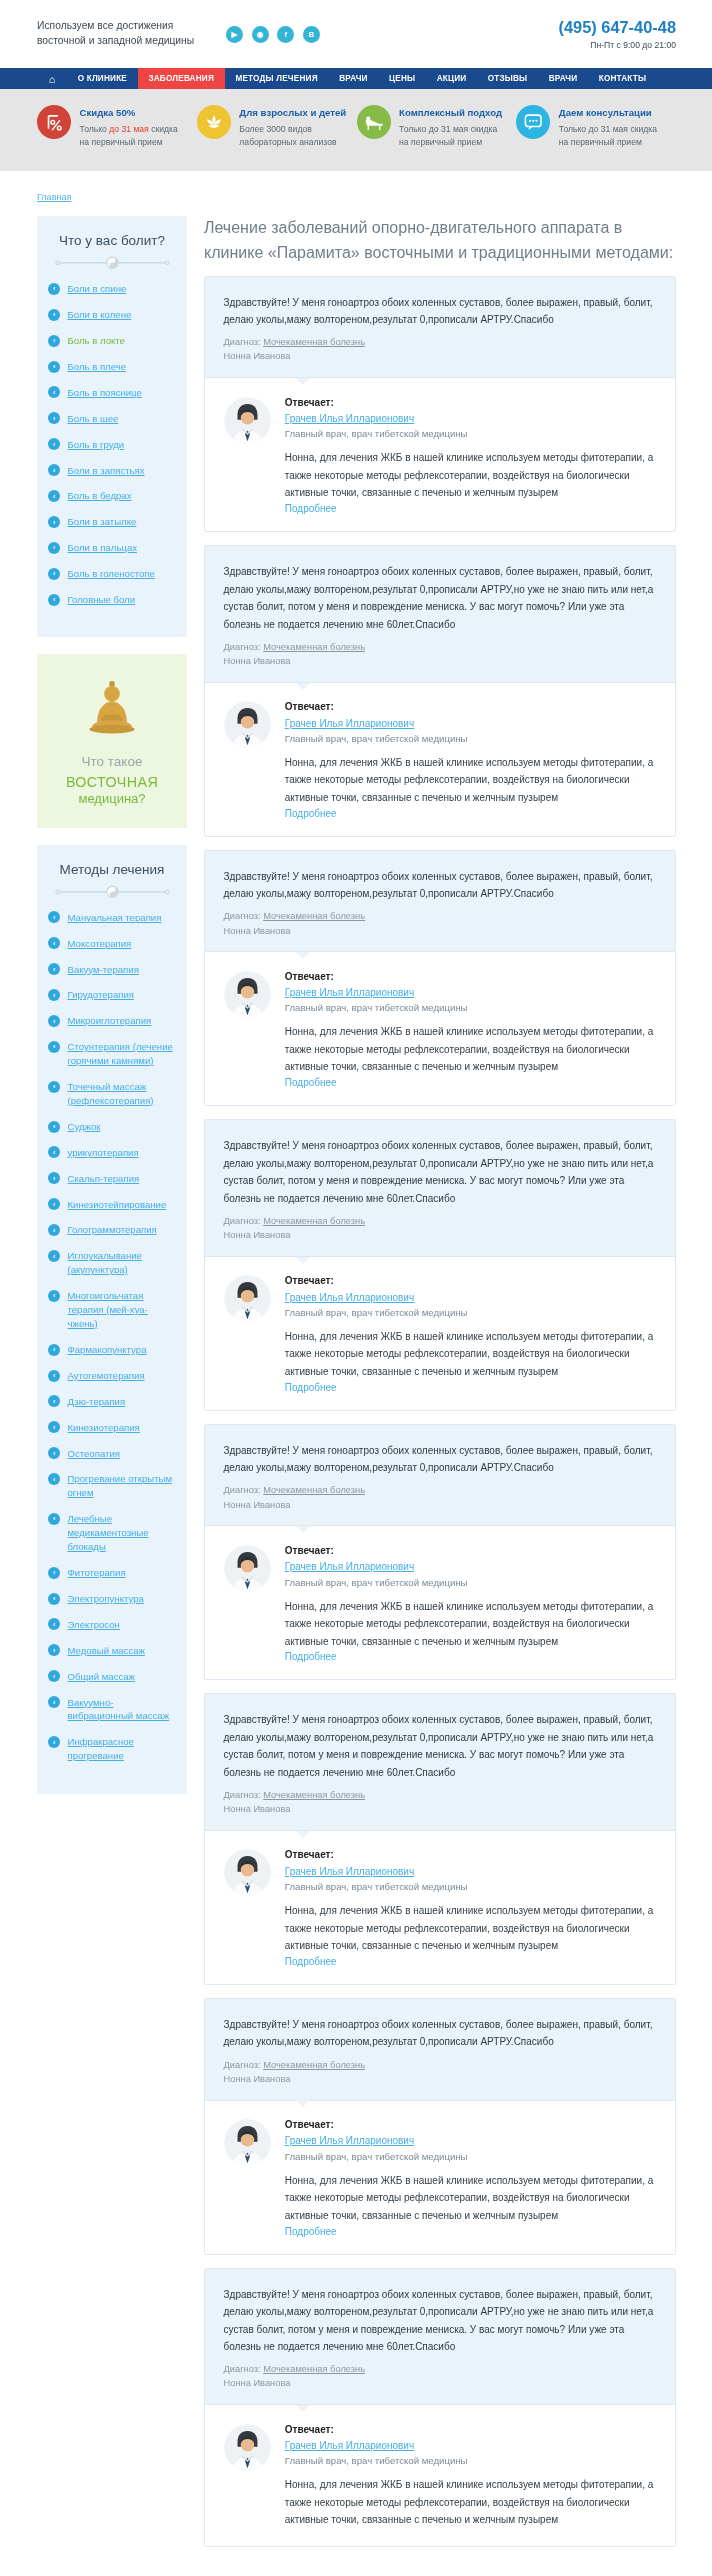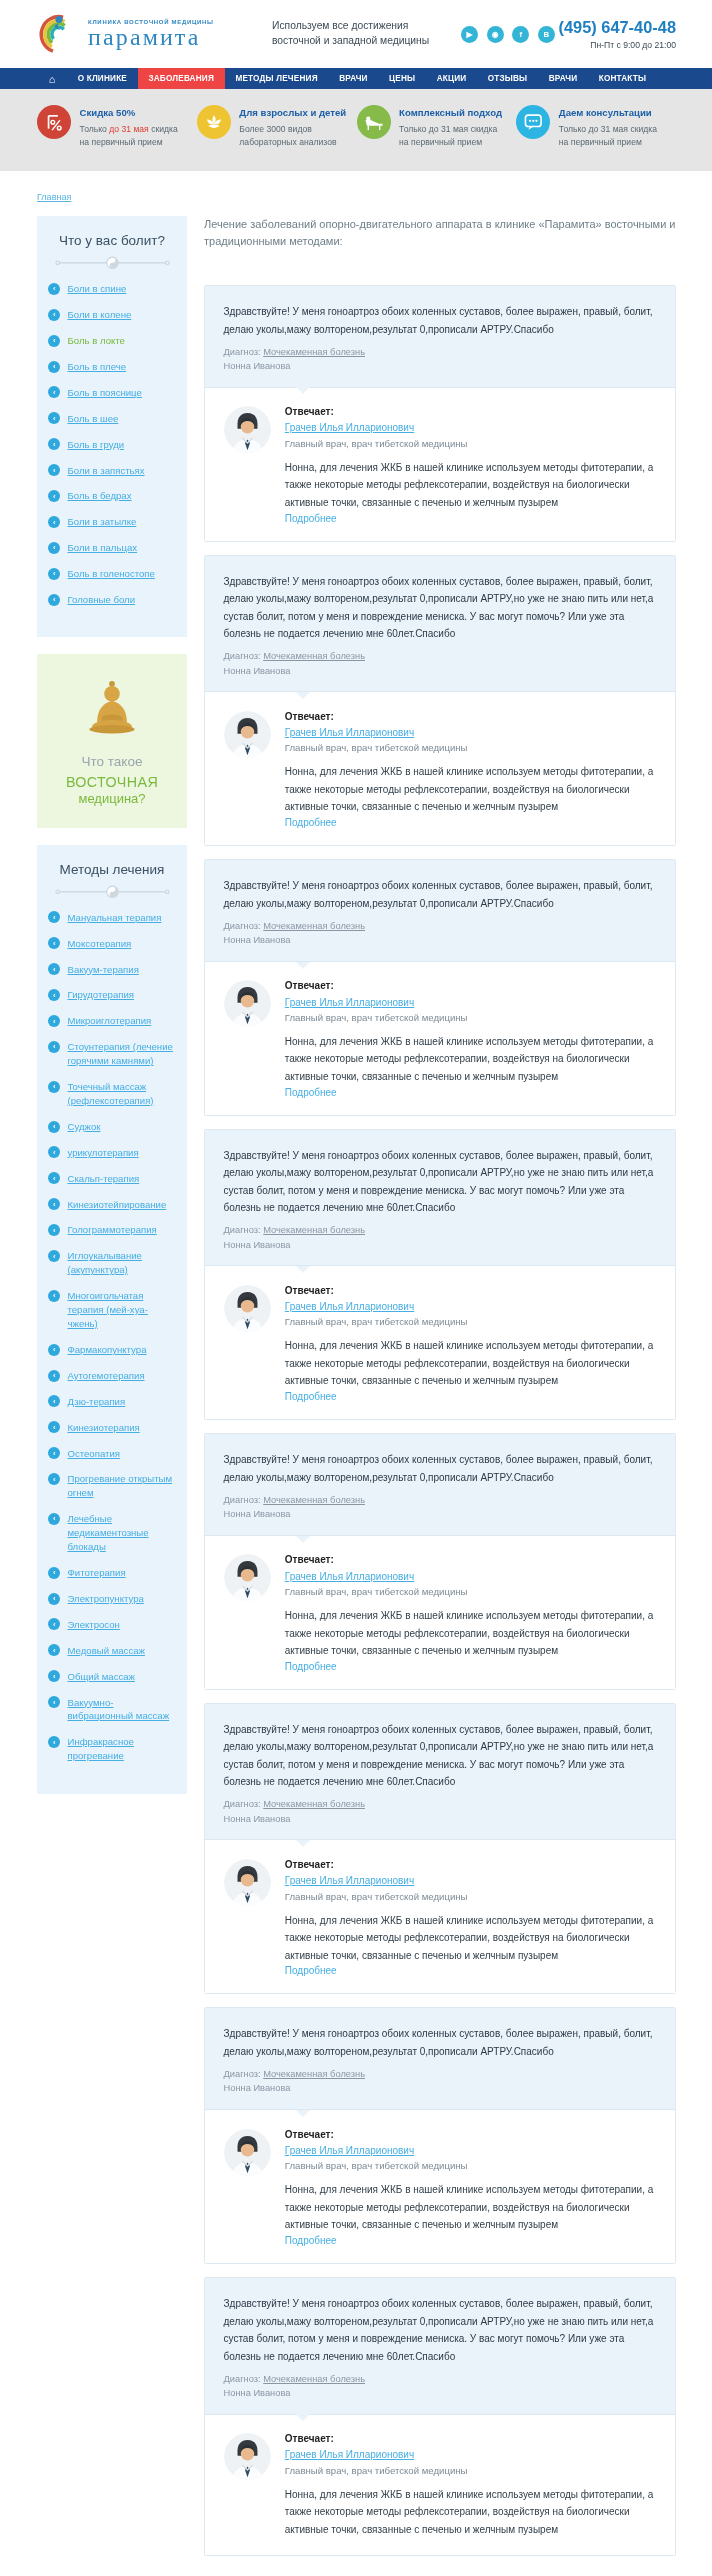--- a/index.html
+++ b/index.html
@@ -54,56 +54,40 @@
   .bullet { flex:0 0 12px; width:12px; height:12px; border-radius:50%; background:#2fa8dd; color:#fff; font-size:7.8px; font-weight:bold; display:flex; align-items:center; justify-content:center; margin-top:0.7px; }
   .slist a { font-size:9.6px; color:#45aee3; text-decoration:underline; line-height:1.45; }
   .slist a.green { color:#7ab93c; text-decoration:none; }
   .promo { background:#edf7e0; text-align:center; padding:20px 10px 21.4px; margin-bottom:17px; }
   .promo .l1 { font-size:13.5px; color:#98a6ae; margin-top:10px; }
   .promo .l2 { font-size:14.3px; font-weight:normal; color:#7ab93c; margin-top:4.3px; letter-spacing:0.4px; }
   .promo .l3 { font-size:13px; color:#7ab93c; margin-top:1.4px; }
 
   
   h1.title { font-size:19px; font-weight:bold; color:#1a5fa8; margin-bottom:13px; }
-  .intro { font-size:11px; color:#70808a; line-height:1.55; margin-bottom:35px; }
+  .intro { font-size:16px; color:#70808a; line-height:1.55; margin-bottom:10px; }
   .qa { border:0.7px solid #dde8f0; border-radius:2.1px; margin-bottom:13px; }
   .qa .q { background:#eaf3fa; border-bottom:0.7px solid #dce8f1; padding:17px 18.5px 11.4px; position:relative; }
   .qa .q::after { content:''; position:absolute; bottom:-7.8px; left:91px; border-left:7.8px solid transparent; border-right:7.8px solid transparent; border-top:7.8px solid #eaf3fa; }
   .qtext { font-size:10px; color:#2c3a46; line-height:1.75; margin-bottom:8.6px; }
   .qmeta { font-size:9.3px; color:#8a97a3; margin-bottom:4.3px; }
   .qmeta a { color:#8a97a3; text-decoration:underline; }
   .qauthor { font-size:9.3px; color:#8a97a3; padding-bottom:4.3px; }
   .qa .a { display:flex; gap:14.3px; padding:18.5px 18.5px 17px; background:#fff; }
   .avatar { flex:0 0 47px; width:47px; height:47px; }
   .alabel { font-size:10px; font-weight:bold; color:#222; margin-bottom:4.3px; }
   .docname { font-size:10px; color:#45aee3; text-decoration:underline; }
   .doctitle { font-size:9.6px; color:#7b8a95; margin-top:4.3px; }
   .atext { font-size:10px; color:#33404b; line-height:1.75; margin-top:10px; }
   .more { font-size:10px; color:#45aee3; display:inline-block; margin-top:1.4px; }
 </style>
 </head>
 <body>
 
 <div class="topbar wrap">
-  <div class="logo">
-    <span>
-      <svg width="44" height="44" viewBox="0 0 62 62">
-        <circle cx="31" cy="33" r="25" fill="none" stroke="#d2553e" stroke-width="5" stroke-dasharray="75 240" transform="rotate(110 31 33)"></circle>
-        <circle cx="31" cy="33" r="20" fill="none" stroke="#e8c33c" stroke-width="5" stroke-dasharray="60 200" transform="rotate(120 31 33)"></circle>
-        <circle cx="31" cy="33" r="15" fill="none" stroke="#7ab93c" stroke-width="5" stroke-dasharray="45 160" transform="rotate(130 31 33)"></circle>
-        <circle cx="31" cy="33" r="10" fill="none" stroke="#2ab0b4" stroke-width="5" stroke-dasharray="30 120" transform="rotate(140 31 33)"></circle>
-        <circle cx="31" cy="12" r="5" fill="#2f86c0"></circle>
-        <path d="M31 17c-3 4-1 8 2 9-4 1-8-2-8-6z" fill="#2f86c0"></path>
-      </svg>
-    </span>
-    <span class="logo-text">
-      <div class="small">КЛИНИКА ВОСТОЧНОЙ МЕДИЦИНЫ</div>
-      <div class="big">парамита</div>
-    </span>
-  </div>
   <div class="tagline">
     <div>Используем все достижения</div>
     <div>восточной и западной медицины</div>
   </div>
   <div class="hsocial">
 
   <span class="sic">▶</span>
       <span class="sic">◉</span>
       <span class="sic">f</span>
       <span class="sic">В</span>

